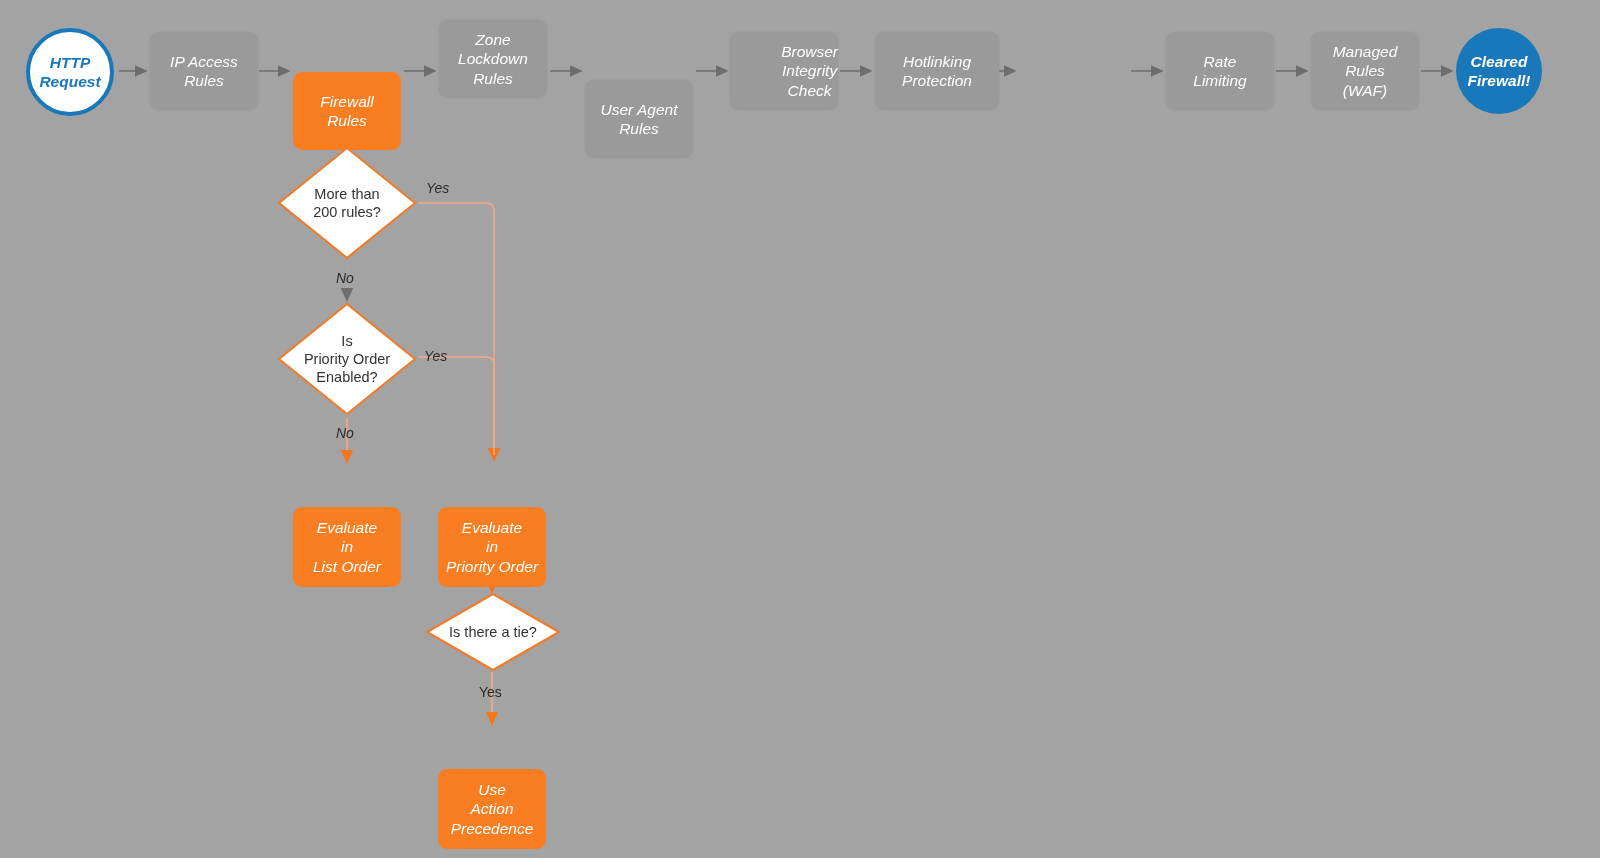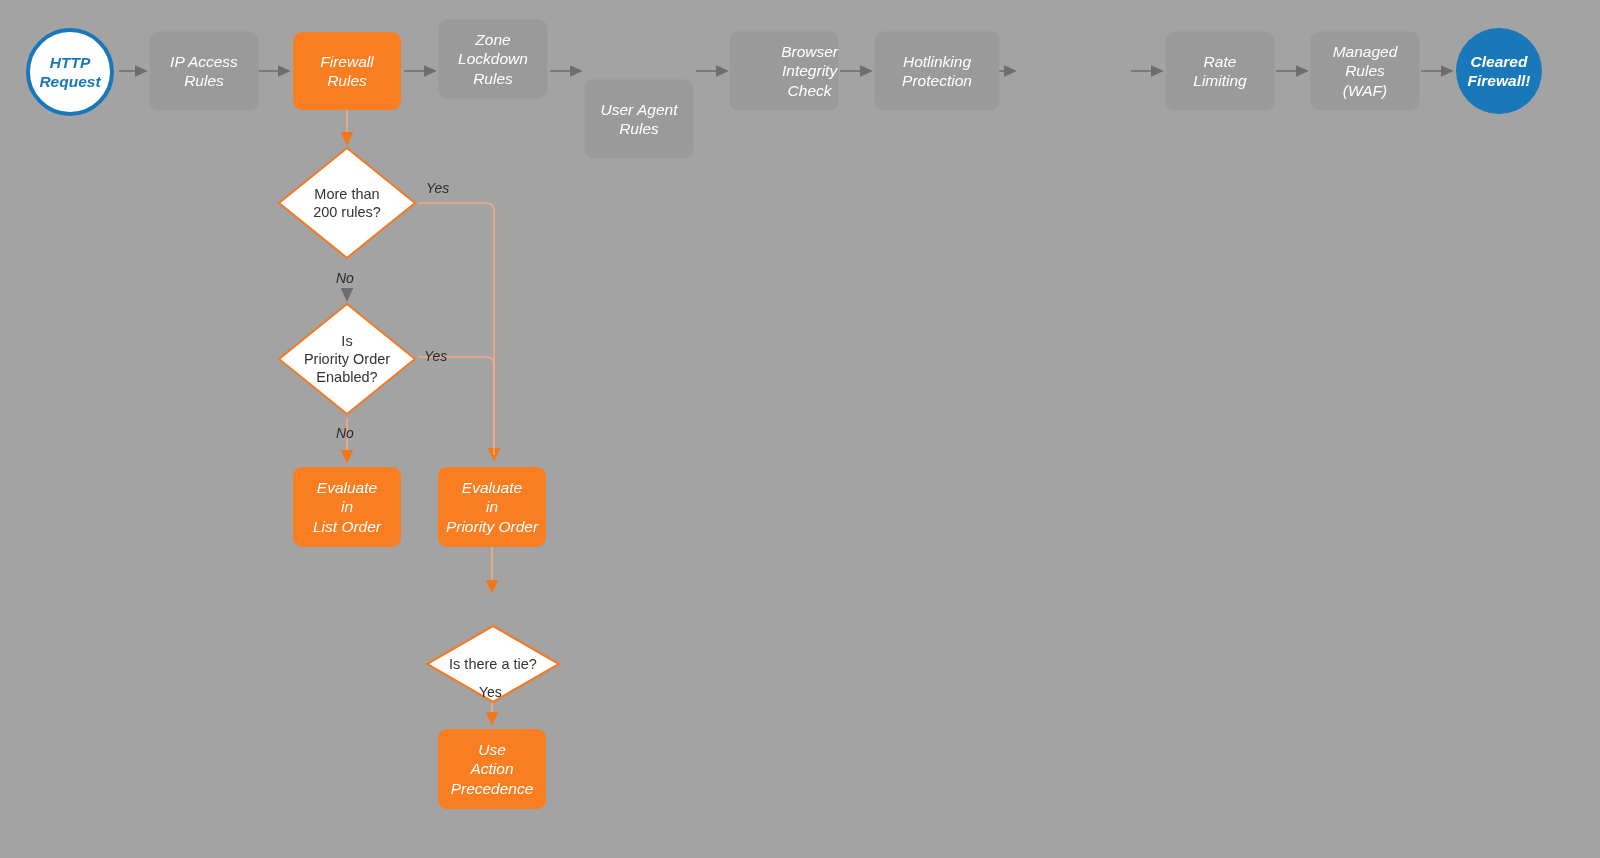--- a/index.html
+++ b/index.html
@@ -61,20 +61,21 @@
     font-style: italic;
     font-size: 15.5px;
     color: #ffffff;
   }
   .proc-gray {
     background: #9a9a9a;
     box-shadow: 0 0 0 1px rgba(150,150,150,0.35);
   }
   .proc-orange {
     background: #f97d21;
+    margin-top: 40px;
   }
   
   .dec {
     background: transparent;
   }
   .dec .dshape {
     position: absolute;
     left: 0; top: 0;
     width: 100%; height: 100%;
   }
@@ -204,21 +205,21 @@
 
   <div class="node dec" style="left:277px; top:302px; width:140px; height:114px;">
     <svg class="dshape" viewBox="0 0 140 114" preserveAspectRatio="none">
       <polygon points="70,2 138,57 70,112 2,57" fill="#ffffff" stroke="#ef7c2b" stroke-width="2.2" stroke-linejoin="round"></polygon>
     </svg>
     <span class="label">Is
 Priority Order
 Enabled?</span>
   </div>
 
-  <div class="node dec" style="left:425px; top:624px; width:136px; height:80px;justify-content:center;">
+  <div class="node dec" style="left:425px; top:592px; width:136px; height:80px;justify-content:center;">
     <svg class="dshape" viewBox="0 0 136 80" preserveAspectRatio="none">
       <polygon points="68,2 134,40 68,78 2,40" fill="#ffffff" stroke="#ef7c2b" stroke-width="2.2" stroke-linejoin="round"></polygon>
     </svg>
     <span class="label">Is there a tie?</span>
   </div>
 
   <div class="node proc proc-orange" style="left:293px; top:467px; width:108px; height:80px;">
     <span class="label">Evaluate
 in
 List Order</span>

